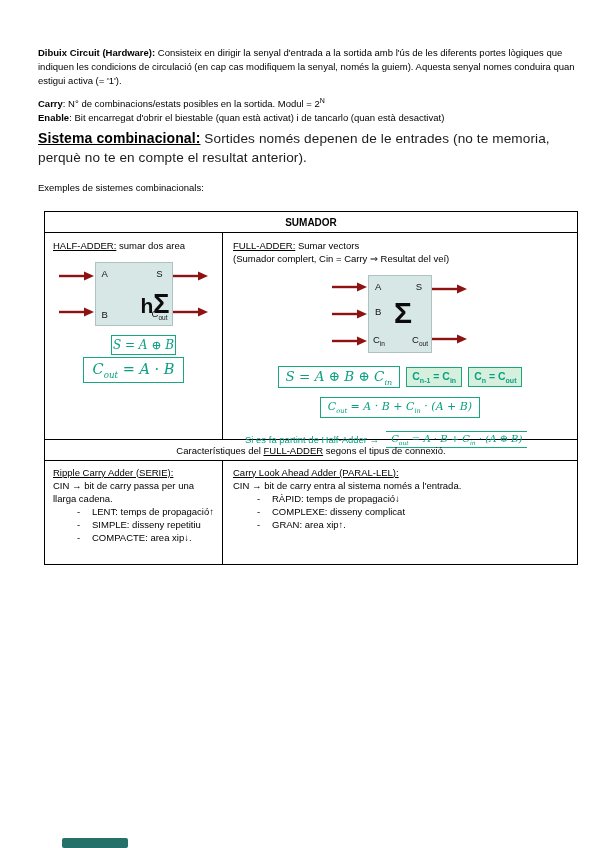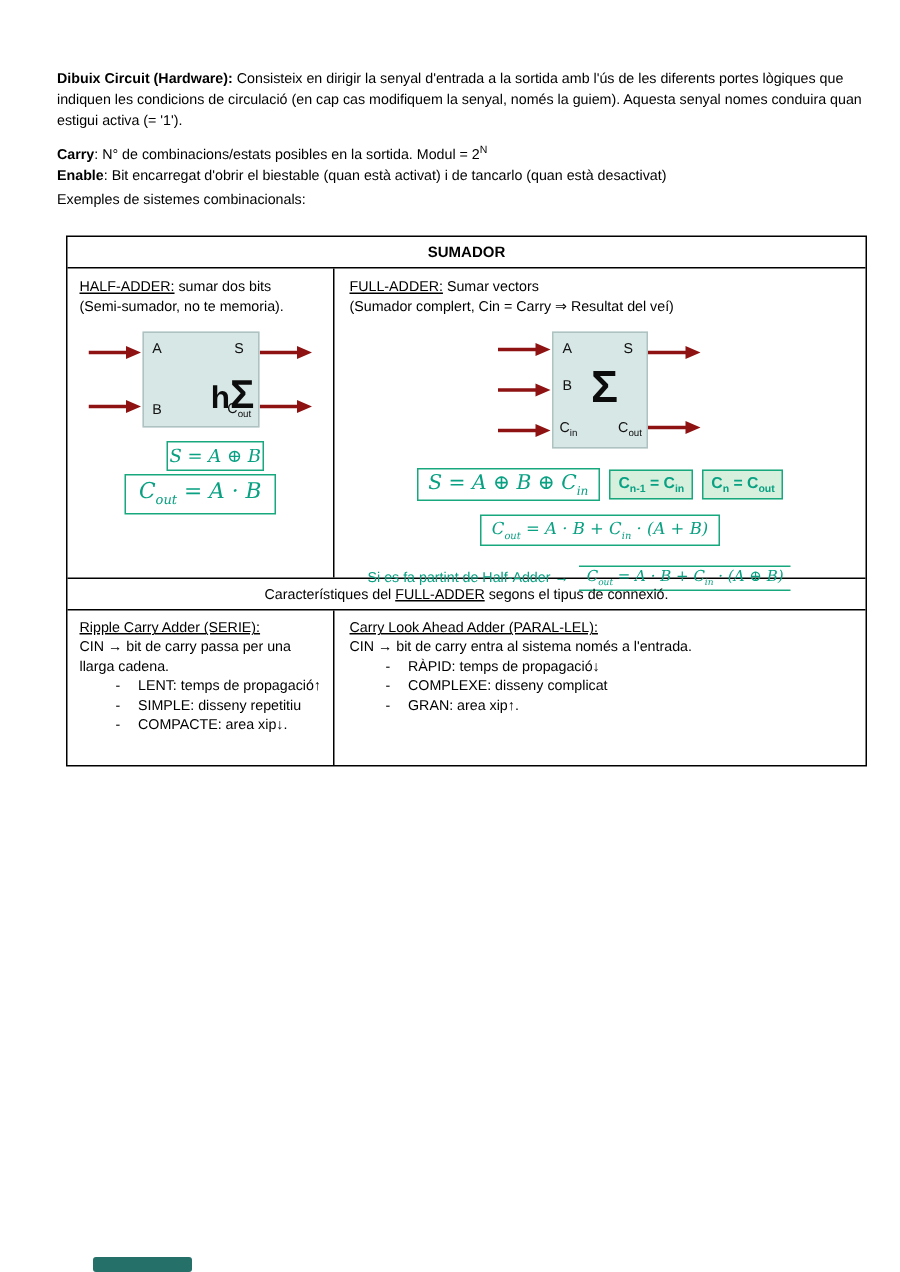--- a/index.html
+++ b/index.html
@@ -81,32 +81,32 @@
 
 <div class="page">
   <div class="content">
 
     <p class="p-body"><span class="b">Dibuix Circuit (Hardware): </span><span>Consisteix en dirigir la senyal d'entrada a la sortida amb l'ús de les diferents portes lògiques que indiquen les condicions de circulació (en cap cas modifiquem la senyal, només la guiem). Aquesta senyal nomes conduira quan estigui activa (= '1').</span></p>
 
     <p class="meta-line mt7"><span class="b">Carry</span><span>: N° de combinacions/estats posibles en la sortida. Modul = 2</span><sup>N</sup></p>
 
     <p class="meta-line"><span class="b">Enable</span><span>: Bit encarregat d'obrir el biestable (quan està activat) i de tancarlo (quan està desactivat)</span></p>
 
+    <p class="sistema"><span class="lead">Sistema combinacional:</span><span> Sortides només depenen de le entrades (no te memoria, perquè no te en compte el resultat anterior).</span></p>
 
     <p class="exemples">Exemples de sistemes combinacionals:</p>
 
     <div class="sum-table">
 
       <div class="thead">SUMADOR</div>
 
       <div class="row2">
 
         <div class="cl">
-          <div class="cell-title"><span class="u">HALF-ADDER:</span><span> sumar dos bits</span></div>
-          <div class="cell-title">(Semi-sumador, no te memoria).</div>
+          <div class="cell-title"><span class="u">HALF-ADDER:</span><span> sumar dos area</span></div>
 
           <div class="diagram">
             <div class="arrcol n2">
               <svg width="36" height="10" viewBox="0 0 36 10">
                   <path d="M0 5 H26" stroke="#8e1212" stroke-width="2.4"></path>
                   <path d="M25 0.6 L35 5 L25 9.4 Z" fill="#8e1212"></path>
                 </svg>
               <svg width="36" height="10" viewBox="0 0 36 10">
                   <path d="M0 5 H26" stroke="#8e1212" stroke-width="2.4"></path>
                   <path d="M25 0.6 L35 5 L25 9.4 Z" fill="#8e1212"></path>

